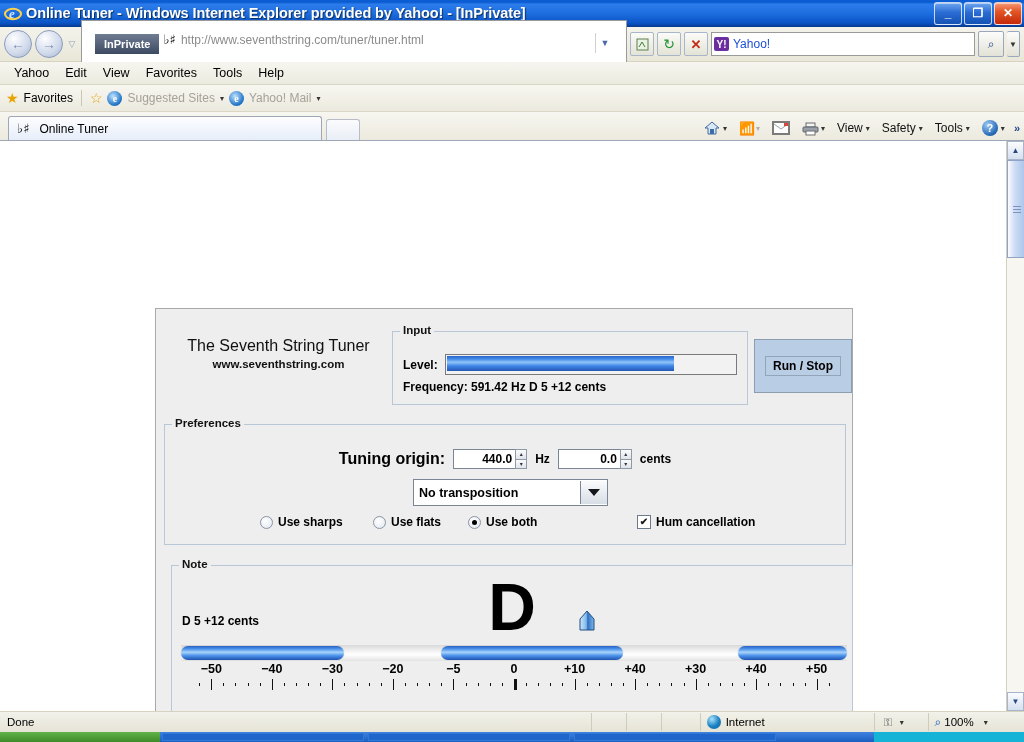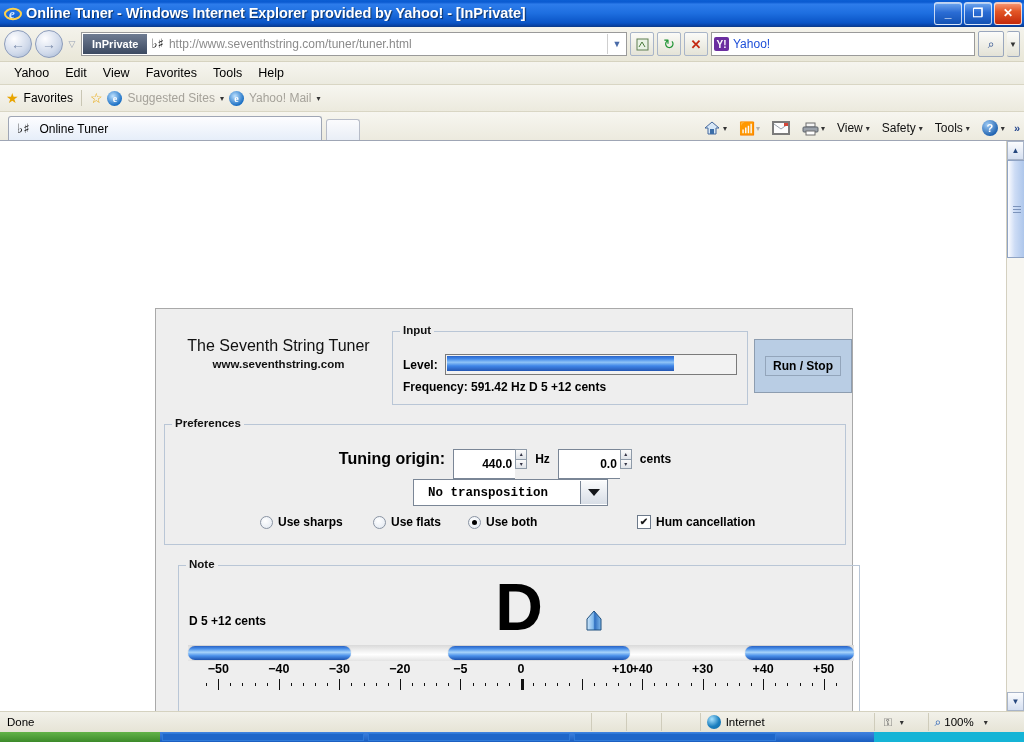--- a/index.html
+++ b/index.html
@@ -41,21 +41,21 @@
   }
   .navbtn{
     width:26px;height:26px;border-radius:50%;
     background:radial-gradient(circle at 35% 30%,#fdfdff,#cfd9ea 60%,#9fb2cf);
     border:1px solid #8c9cbb;display:flex;align-items:center;justify-content:center;
     color:#7f8fae;font-size:14px;
   }
   .navdrop{width:12px;color:#98a2b5;font-size:9px;text-align:center;}
   .urlbox{
     flex:1 1 auto;height:22px;background:#fff;border:1px solid #9a9a9a;
-    display:flex;align-items:center;padding:0;overflow:hidden;
+    display:flex;padding:12px;overflow:hidden;
   }
   .inprivate{
     background:linear-gradient(to bottom,#6f7c92,#3c4a61);color:#fff;
     font-weight:bold;font-size:11px;padding:2px 9px;margin:1px 4px 1px 1px;
     line-height:16px;
   }
   .flatsharp{font-size:13px;color:#111;padding-right:5px;line-height:14px;font-family:"DejaVu Sans",sans-serif;}
   .urltext{color:#8b8b8b;font-size:12px;white-space:nowrap;flex:1 1 auto;}
   .urlcaret{width:18px;height:20px;display:flex;align-items:center;justify-content:center;color:#4a6ba8;font-size:9px;border-left:1px solid #cfcfcf;}
   .abtn{
@@ -162,35 +162,35 @@
     position:absolute;left:598px;top:30px;width:96px;height:52px;
     background:#b9cde4;border:1px solid #8d9db0;
     display:flex;align-items:center;justify-content:center;
   }
   .runbtn span{border:1px solid #93a5bb;padding:2px 7px;font-size:12px;font-weight:bold;}
 
   .prefrow{position:absolute;top:24px;left:0;width:100%;display:flex;align-items:center;justify-content:center;gap:8px;}
   .pref-label{font-size:16px;font-weight:bold;}
   .spin{display:flex;height:20px;}
   .spin input{
-    width:62px;height:30px;border:1px solid #7a8696;border-right:none;background:#fff;
+    width:62px;height:20px;border:1px solid #7a8696;border-right:none;background:#fff;
     text-align:right;font-size:12px;font-weight:bold;font-family:"Liberation Sans",sans-serif;
     padding:0 3px;box-sizing:border-box;color:#000;
   }
   .spin-btns{width:12px;height:20px;display:flex;flex-direction:column;}
   .spin-btn{flex:1;border:1px solid #8e9aa8;background:linear-gradient(to bottom,#fbfbfb,#dfe3e8);
     display:flex;align-items:center;justify-content:center;font-size:6px;color:#334;line-height:1;}
   .spin-btn+.spin-btn{border-top:none;}
   .unit{font-size:12px;font-weight:bold;}
 
   .combo{
     position:absolute;top:54px;left:248px;width:193px;height:25px;
     border:1px solid #7a8696;background:#fff;display:flex;align-items:center;
   }
-  .combo-txt{flex:1 1 auto;padding-left:14px;font-size:12.5px;font-weight:bold;color:#000;font-family:Liberation Mono, monospace;}
+  .combo-txt{flex:1 1 auto;padding-left:5px;font-size:12.5px;font-weight:bold;color:#000;}
   .combo-btn{width:26px;height:23px;border-left:1px solid #7a8696;
     background:linear-gradient(to bottom,#fafbfc,#d8dee6);display:flex;align-items:center;justify-content:center;}
   .combo-arrow{width:0;height:0;border-left:6px solid transparent;border-right:6px solid transparent;border-top:7px solid #14161a;}
 
   .optrow{position:absolute;top:90px;left:0;width:100%;height:18px;}
   .opt{position:absolute;display:flex;align-items:center;gap:5px;font-size:12px;font-weight:bold;}
   .radio{width:11px;height:11px;border-radius:50%;border:1px solid #8a94a3;
     background:radial-gradient(circle at 40% 35%,#ffffff,#dfe6ef);display:flex;align-items:center;justify-content:center;}
   .radio.on::after{content:"";width:5px;height:5px;border-radius:50%;background:#000;}
   .chk{width:12px;height:12px;border:1px solid #6d7a8b;background:#fff;
@@ -464,37 +464,37 @@
               <span class="radio on"></span>
               <span>Use both</span>
             </label>
             <label class="opt" style="left:472px;">
               <span class="chk">✔</span>
               <span>Hum cancellation</span>
             </label>
           </div>
         </div>
 
-        <div class="grp" style="left:22px;top:256px;width:680px;height:164px;">
+        <div class="grp" style="left:15px;top:256px;width:680px;height:164px;">
           <div class="grp-title">Note</div>
           <div class="bigD">D</div>
           <div class="notelabel">D 5  +12 cents</div>
           <div class="segs" id="segments">
               <div class="seg" style="left: 0px; width: 163.473px;"></div>
               <div class="seg" style="left: 260.345px; width: 181.636px;"></div>
               <div class="seg" style="left: 557.018px; width: 108.982px;"></div>
             </div>
           <div class="scale" id="scale">
               <div class="sclabel" style="left: 30.2727px;">−50</div>
               <div class="sclabel" style="left: 90.8182px;">−40</div>
               <div class="sclabel" style="left: 151.364px;">−30</div>
               <div class="sclabel" style="left: 211.909px;">−20</div>
               <div class="sclabel" style="left: 272.455px;">−5</div>
               <div class="sclabel" style="left: 333px;">0</div>
-              <div class="sclabel" style="left: 393.545px; margin-left: 41px;">+10</div>
+              <div class="sclabel" style="left: 393.545px;">+10</div>
               <div class="sclabel" style="left: 454.091px;">+40</div>
               <div class="sclabel" style="left: 514.636px;">+30</div>
               <div class="sclabel" style="left: 575.182px;">+40</div>
               <div class="sclabel" style="left: 635.727px;">+50</div>
               <div class="tick" style="left: 18.1636px; top: 21px; width: 1px; height: 3px;"></div>
               <div class="tick" style="left: 30.2727px; top: 17px; width: 1px; height: 11px;"></div>
               <div class="tick" style="left: 42.3818px; top: 21px; width: 1px; height: 3px;"></div>
               <div class="tick" style="left: 54.4909px; top: 21px; width: 1px; height: 3px;"></div>
               <div class="tick" style="left: 66.6px; top: 21px; width: 1px; height: 3px;"></div>
               <div class="tick" style="left: 78.7091px; top: 21px; width: 1px; height: 3px;"></div>

